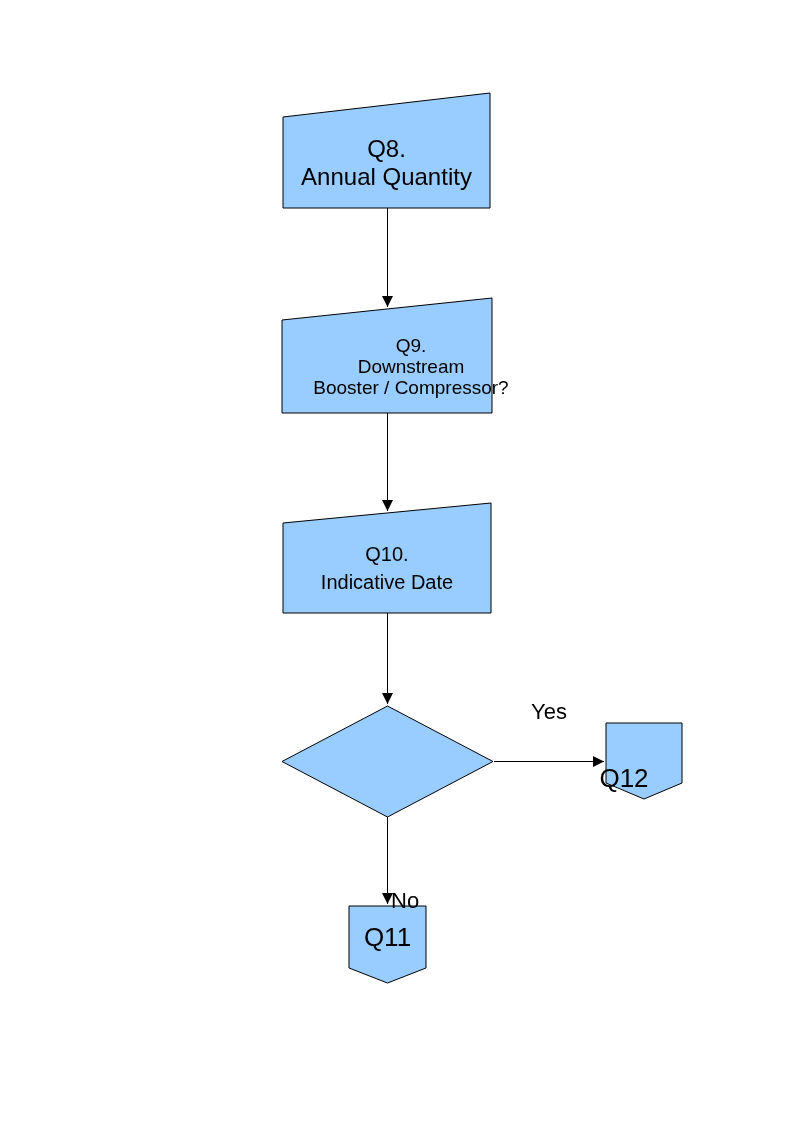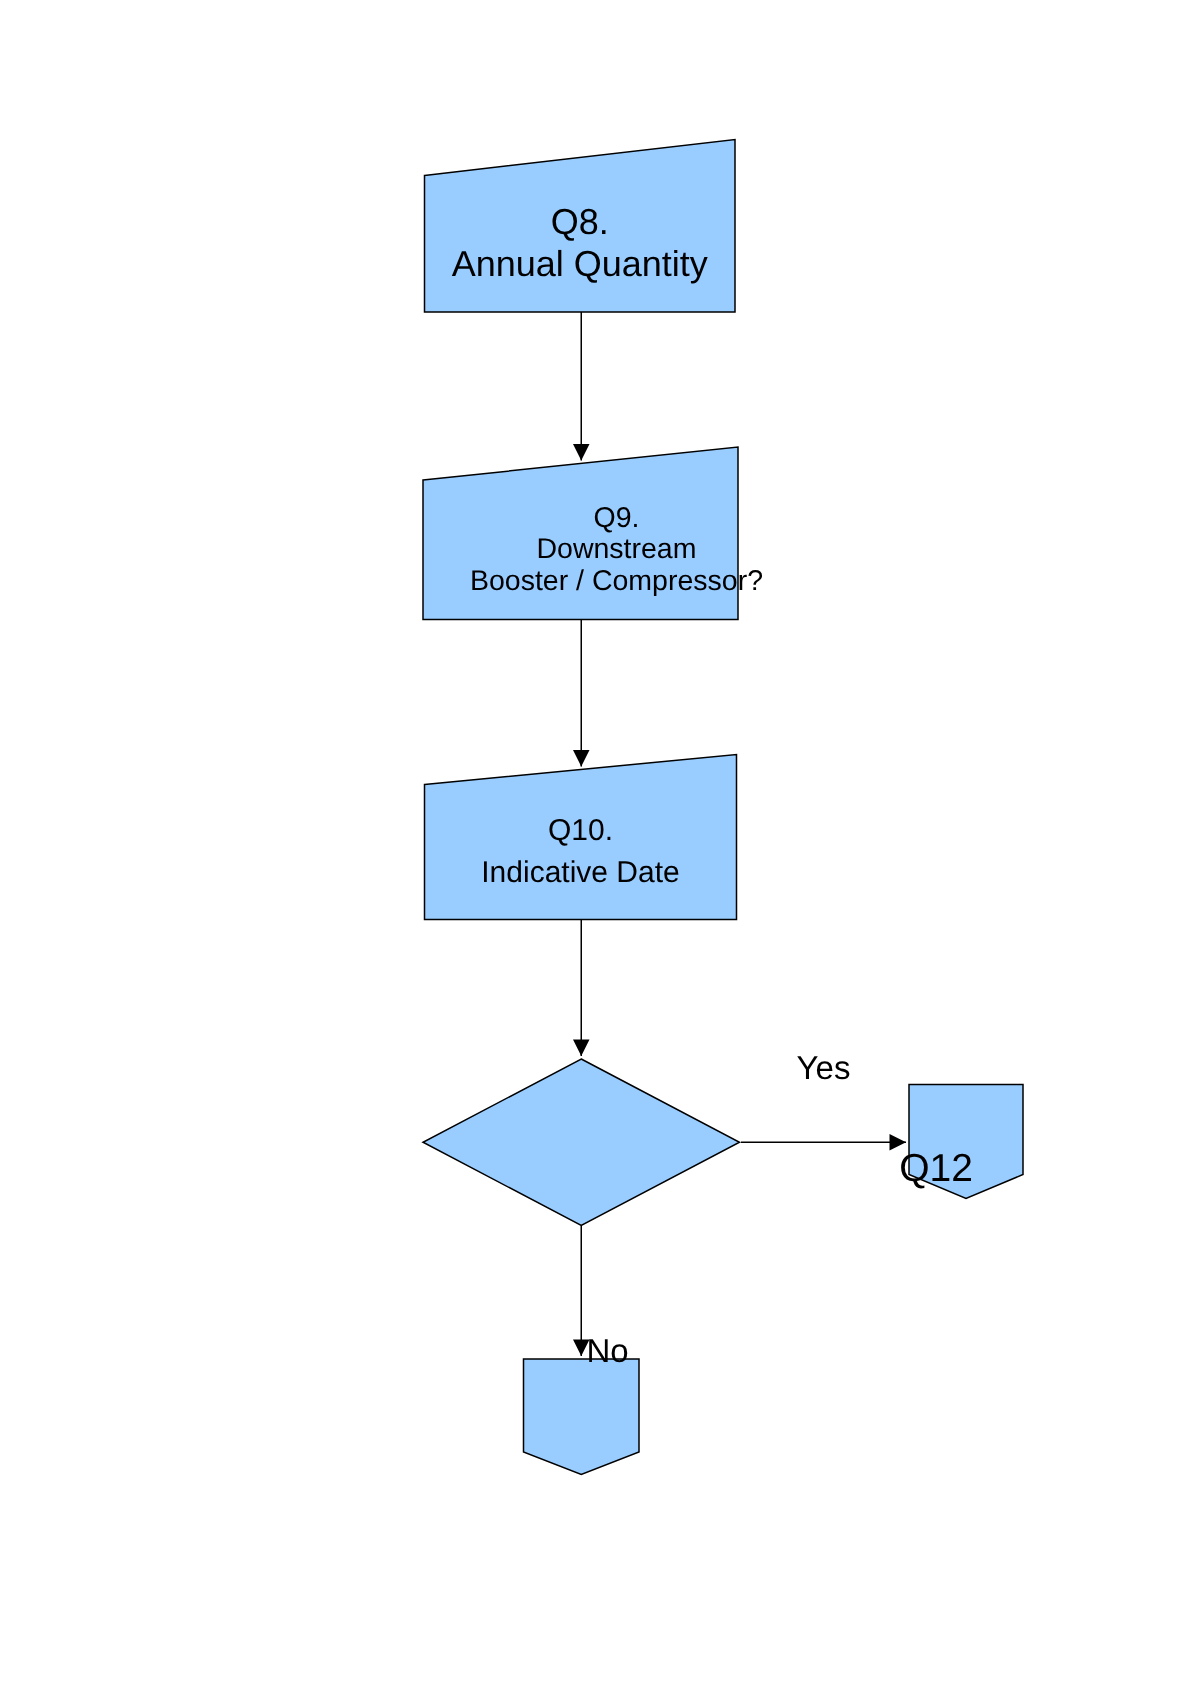--- a/index.html
+++ b/index.html
@@ -69,17 +69,18 @@
   </svg>
 
   <div class="node-label label-q8">Q8.
 Annual Quantity</div>
   <div class="node-label label-q9">Q9.
 Downstream
 Booster / Compressor?</div>
   <div class="node-label label-q10">Q10.
 Indicative Date</div>
   <div class="node-label label-q12">Q12</div>
+  <div class="node-label label-q11">Q11</div>
 
   <div class="edge-label edge-label-yes">Yes</div>
   <div class="edge-label edge-label-no">No</div>
 
 </div>
 
 </body></html>

